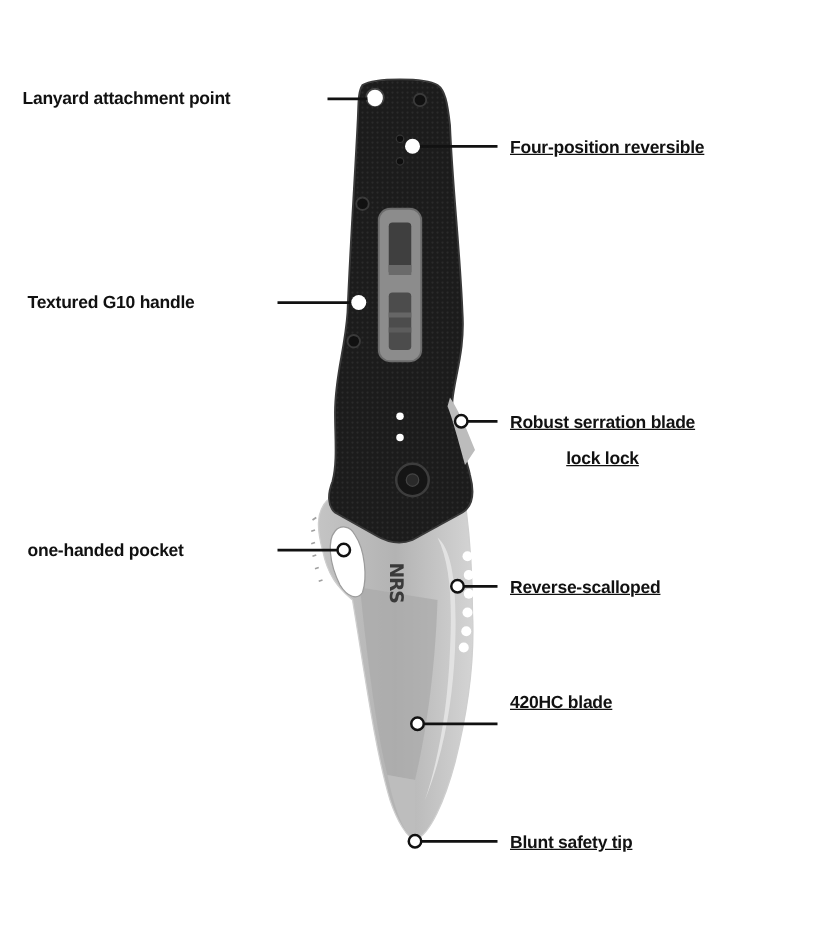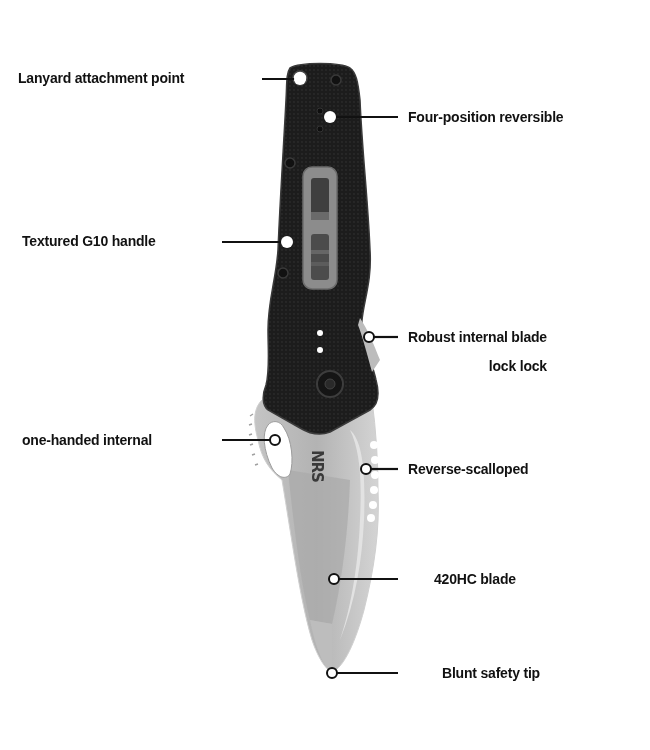--- a/index.html
+++ b/index.html
@@ -2,21 +2,21 @@
 <html><head>
   <meta charset="utf-8">
   <style>
     html, body { margin: 0; padding: 0; background: #ffffff; }
     body { width: 650px; height: 750px; position: relative; overflow: hidden;
            font-family: "Liberation Sans", "DejaVu Sans", sans-serif; }
     .stage { position: absolute; left: 0; top: 0; width: 650px; height: 750px; }
     .knife-svg { position: absolute; left: 0; top: 0; width: 650px; height: 750px; }
     .label { position: absolute; color: #111111; font-size: 14px; font-weight: bold;
              line-height: 29px; letter-spacing: -0.2px; white-space: nowrap; }
-    .label.right { text-align: right; }
+    .label.right { text-align: center; text-decoration: underline; }
     .label.left { text-align: right; }
     .label span { display: block; }
   </style>
 </head>
 <body>
 
 <div class="stage">
 
   <svg class="knife-svg" viewBox="0 0 650 750">
     <defs>
@@ -134,33 +134,33 @@
 
   <div class="label right" style="left:408px; top:103px;">
     <span>Four-position reversible</span>
   </div>
 
   <div class="label left" style="left:22px; top:227px;">
     <span>Textured G10 handle</span>
   </div>
 
   <div class="label right" style="left:408px; top:323px;">
-    <span>Robust internal blade</span>
+    <span>Robust serration blade</span>
     <span>lock lock</span>
   </div>
 
   <div class="label left" style="left:22px; top:426px; text-align:left;">
-    <span>one-handed internal</span>
+    <span>one-handed pocket</span>
   </div>
 
   <div class="label right" style="left:408px; top:455px;">
     <span>Reverse-scalloped</span>
   </div>
 
-  <div class="label right" style="left:408px; top:565px;margin-left:26px;">
+  <div class="label right" style="left:408px; top:547px;">
     <span>420HC blade</span>
   </div>
 
-  <div class="label right" style="left:408px; top:659px;margin-left:34px;">
+  <div class="label right" style="left:408px; top:659px;">
     <span>Blunt safety tip</span>
   </div>
 
 </div>
 
 </body></html>

